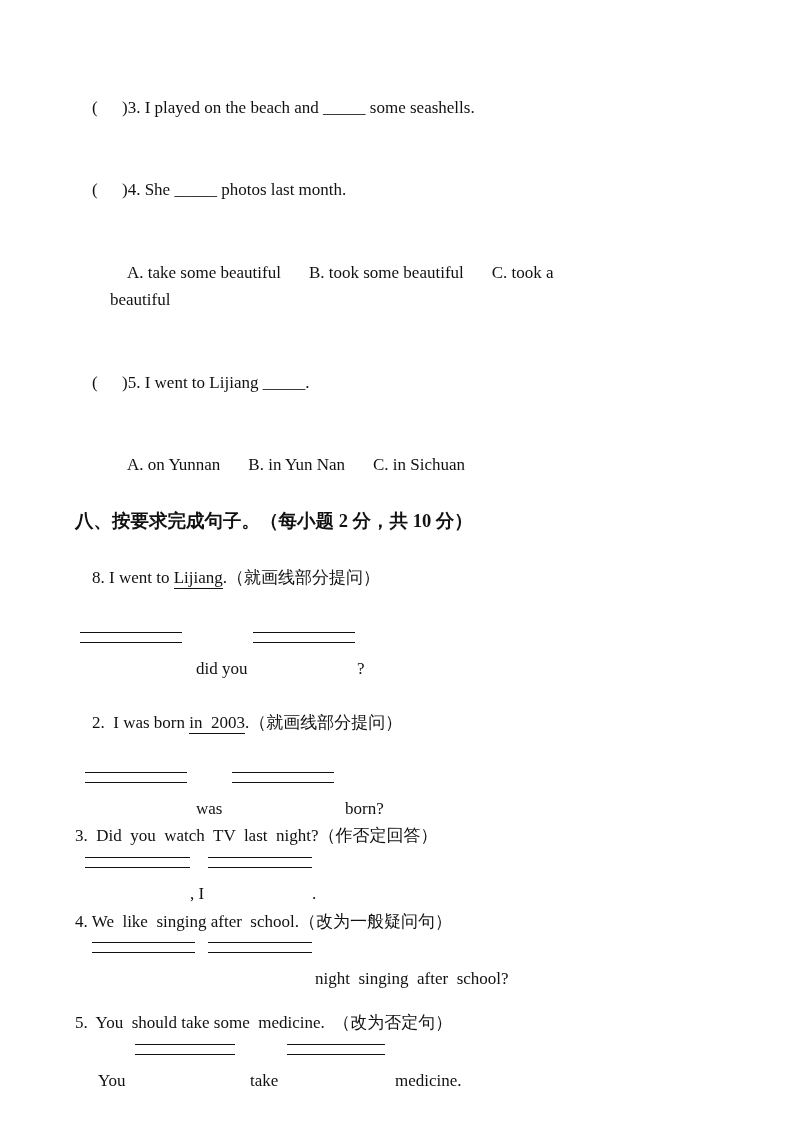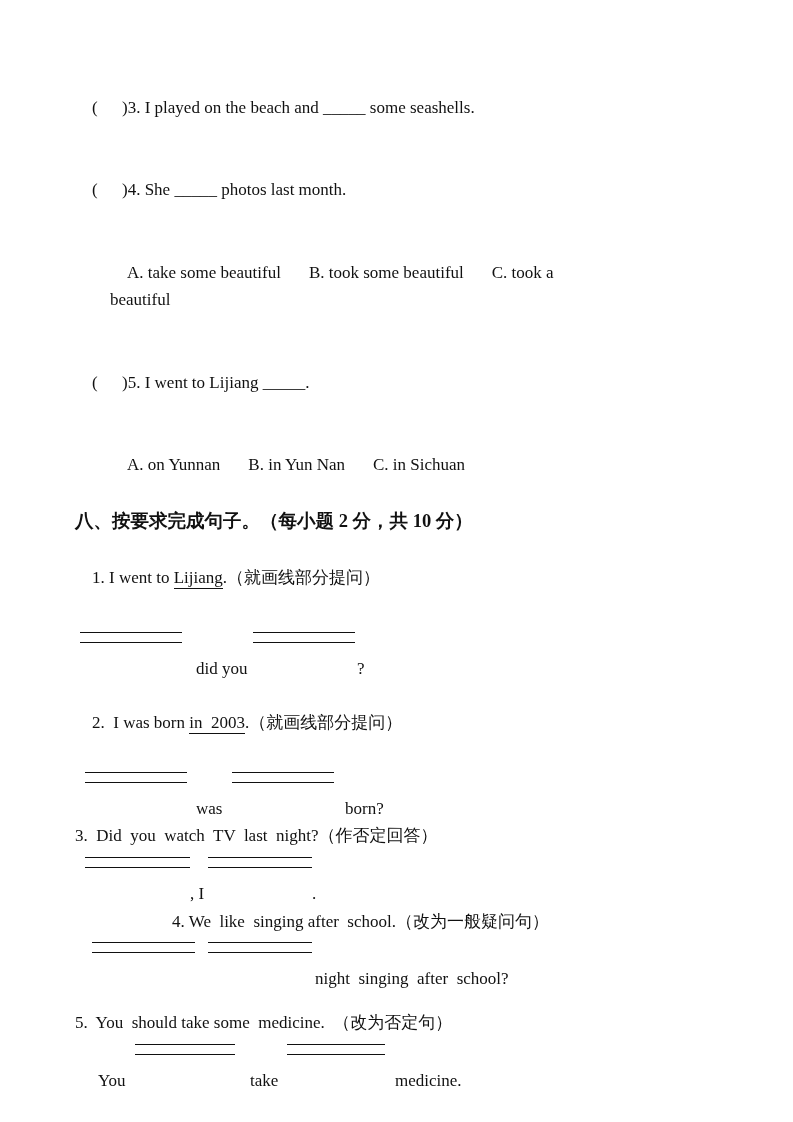--- a/index.html
+++ b/index.html
@@ -35,21 +35,21 @@
     border-bottom: 1.6px solid #111;
   }
   .word-row { position: relative; height: 27px; white-space: pre; }
   .word-row span { position: absolute; top: 10px; line-height: 22px; white-space: pre; }
   .q1-blanks { margin-top: 12px; }
   .q2-blanks, .q5-blanks { margin-top: 7px; }
   .q3-blanks { margin-top: 7px; }
   .q4-blanks { margin-top: 6px; }
   .stem-q2 { margin-top: 6px; }
   .stem-q3 { margin-top: 7px; }
-  .stem-q4 { margin-top: 8px; text-align: center; }
+  .stem-q4 { margin-top: 8px; }
   .stem-q5 { margin-top: 24px; }
 </style>
 </head>
 <body>
 
 <div class="page">
 
   <div class="line mc-line">
     <span class="paren">(</span><span>)3. I played on the beach and _____ some seashells.</span>
   </div>
@@ -64,21 +64,21 @@
   <div class="line mc-line">
     <span class="paren">(</span><span>)5. I went to Lijiang _____.</span>
   </div>
   <div class="line opt-line">
     <span>A. on Yunnan</span><span>B. in Yun Nan</span><span>C. in Sichuan</span>
   </div>
 
   <div class="sec-title sec8-title">八、按要求完成句子。（每小题 2 分，共 10 分）</div>
 
   <div class="stem">
-    <span>1. I went to </span><span class="u">Lijiang</span><span>.（就画线部分提问）</span>
+    <span>8. I went to </span><span class="u">Lijiang</span><span>.（就画线部分提问）</span>
   </div>
   <div class="blank-row q1-blanks">
     <div class="dblank" style="left:80px;width:102px;"></div>
     <div class="dblank" style="left:253px;width:102px;"></div>
   </div>
   <div class="word-row">
     <span style="left:196px;">did you</span>
     <span style="left:357px;">?</span>
   </div>
 

